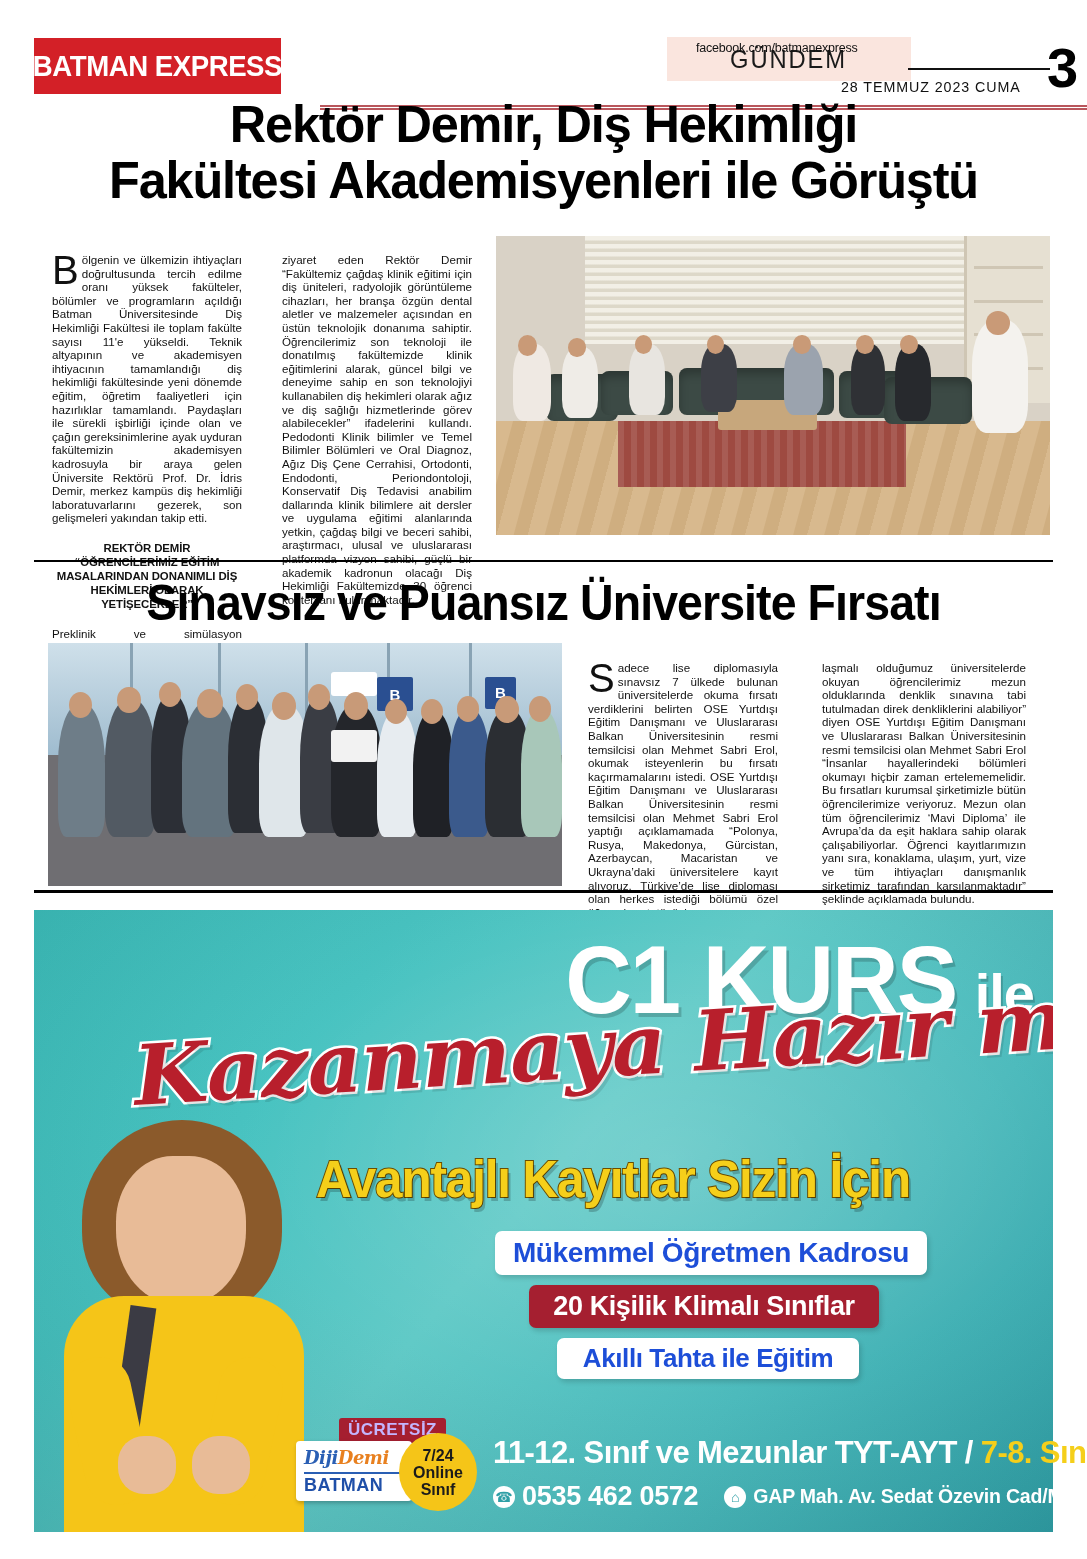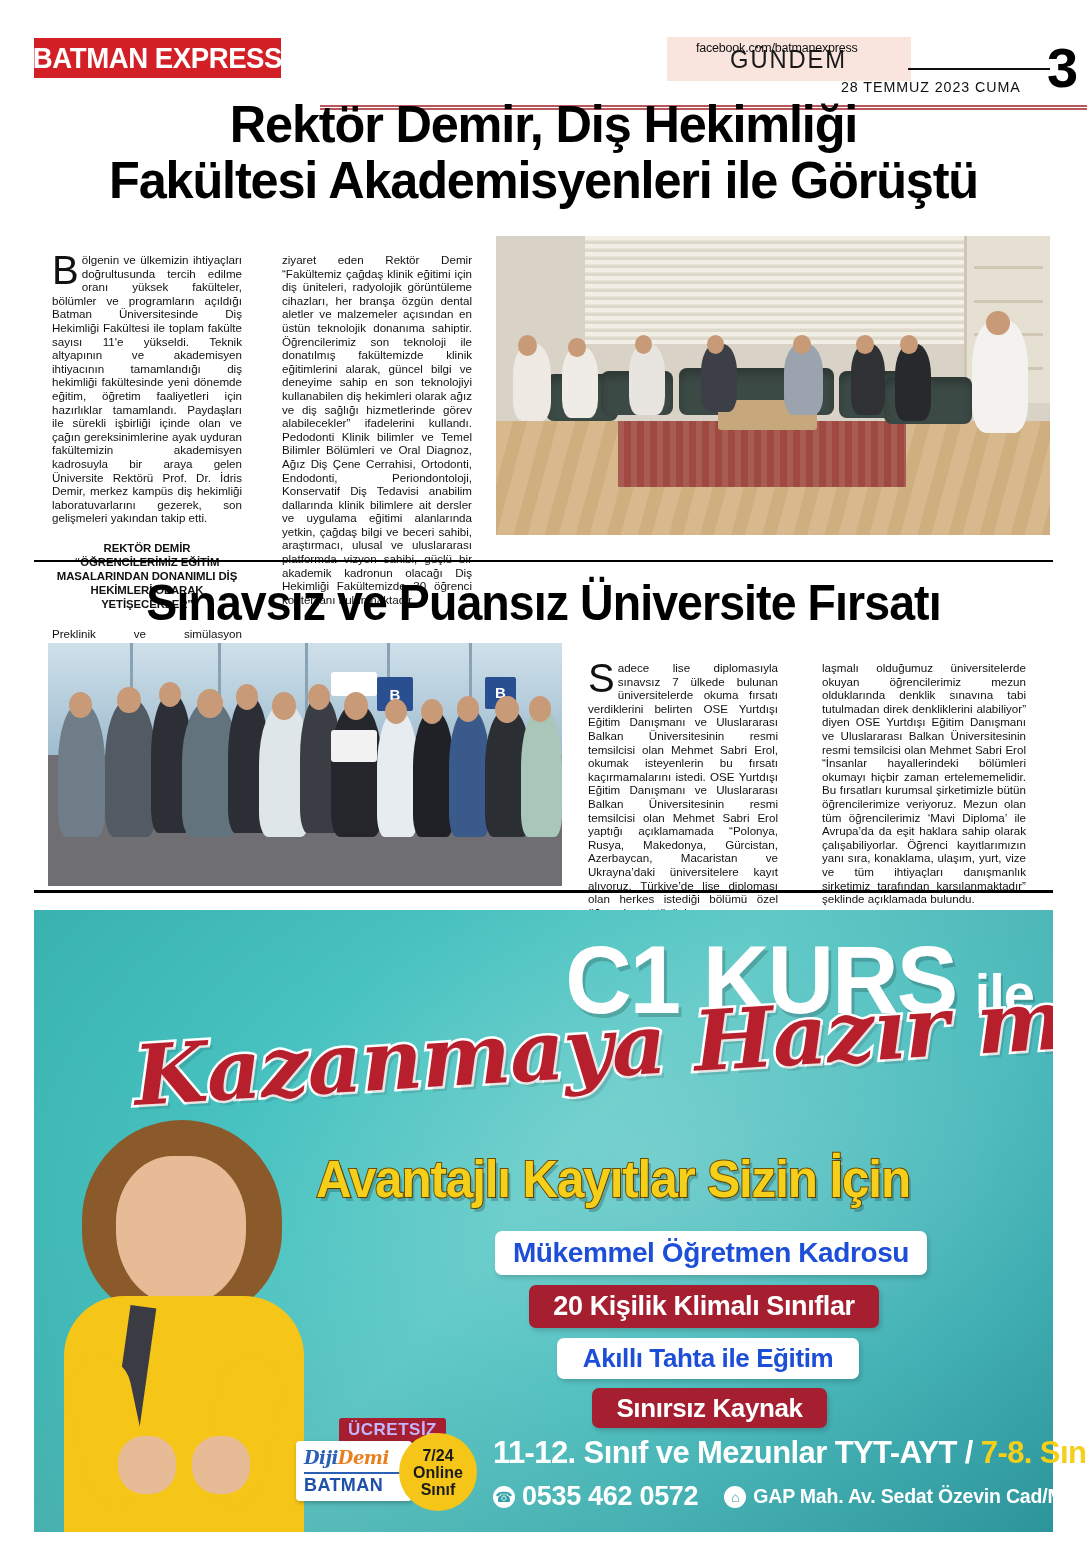--- a/index.html
+++ b/index.html
@@ -25,21 +25,21 @@
 
   
   .masthead {
     position: absolute;
     left: 34px; top: 26px;
     width: 1019px; height: 62px;
   }
   .logo-box {
     position: absolute;
     left: 0; top: 12px;
-    width: 247px; height: 40px;
+    width: 247px; height: 56px;
     background: #d32027;
     display: flex;
     align-items: center;
     justify-content: center;
     overflow: hidden;
   }
   .logo-text {
     color: #ffffff;
     font-family: "Liberation Sans", sans-serif;
     font-weight: bold;
@@ -562,21 +562,20 @@
     <div class="girl-strap" style="left:60px; top:186px;"></div>
     <div class="girl-arm" style="left:16px; top:236px; transform:rotate(-12deg);"></div>
     <div class="girl-arm" style="left:150px; top:236px; transform:rotate(12deg);"></div>
     <div class="girl-hand" style="left:58px; top:316px;"></div>
     <div class="girl-hand" style="left:132px; top:316px;"></div>
   </div>
 
   <div class="feature f-white" id="feat0">Mükemmel Öğretmen Kadrosu</div>
   <div class="feature f-red" id="feat1">20 Kişilik Klimalı Sınıflar</div>
   <div class="feature f-white" id="feat2">Akıllı Tahta ile Eğitim</div>
-  <div class="feature f-red" id="feat3">Sınırsız Kaynak</div>
 
   <div class="ucretsiz">ÜCRETSİZ</div>
   <div class="logo-card">
     <div class="dijidemi"><span>Diji</span><span class="orange">Demi</span></div>
     <div class="dijidemi-rule"></div>
     <div class="kunduz">BATMAN</div>
   </div>
   <div class="badge724">
     <span>7/24</span>
     <span>Online</span>

